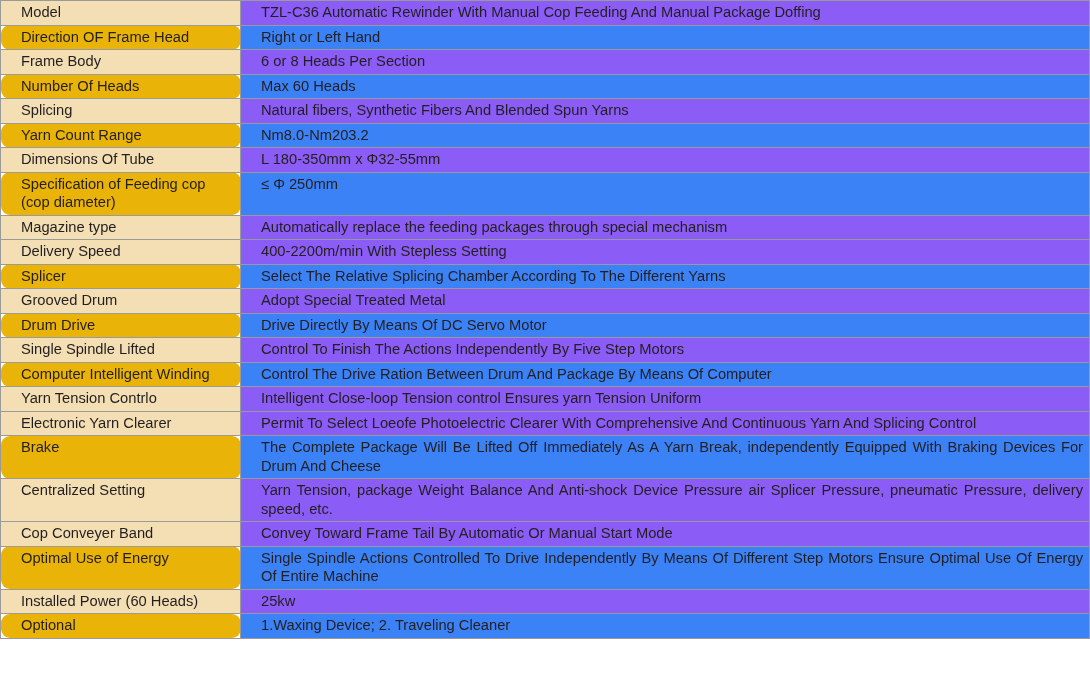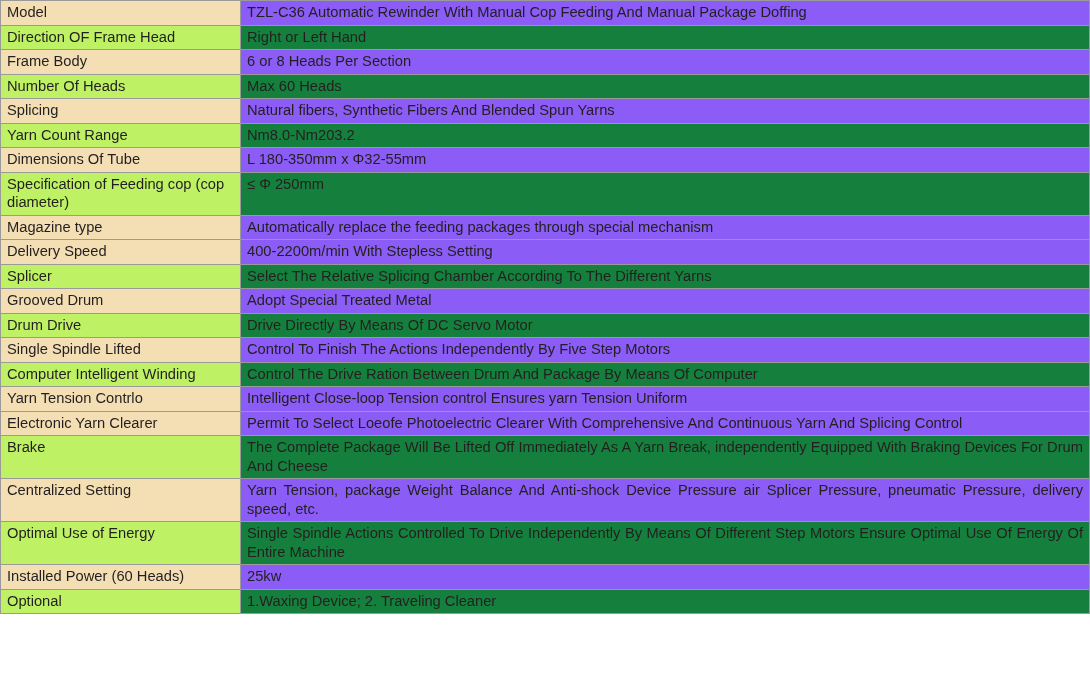--- a/index.html
+++ b/index.html
@@ -15,39 +15,40 @@
     overflow: hidden;
   }
   table.spec {
     border-collapse: collapse;
     width: 1090px;
     table-layout: fixed;
     border: 1px solid #9a9a9a;
   }
   table.spec td {
     border: 1px solid #9a9a9a;
-    padding: 2px 6px 3px 6px;
+    padding: 2px 6px 3px 20px;
     font-size: 14.7px;
     line-height: 1.26;
     vertical-align: top;
   }
   td.label {
     width: 240px;
     background: #f4dfb4;
     white-space: normal;
   }
   td.value {
     background: #8b5cf6;
     white-space: normal;
   }
   tr.alt td.label {
-    background: #bef264;
+    background: #eab308;
+    border-radius: 9px;
   }
   tr.alt td.value {
-    background: #15803d;
+    background: #3b82f6;
   }
   td.justify {
     text-align: justify;
     text-align-last: left;
     margin-left: 44px;
   }
 </style>
 </head>
 <body>
 
@@ -126,20 +127,24 @@
         <td class="value justify">Permit To Select Loeofe Photoelectric Clearer With Comprehensive And Continuous Yarn And Splicing Control</td>
       </tr>
       <tr class="alt">
         <td class="label">Brake</td>
         <td class="value justify">The Complete Package Will Be Lifted Off Immediately As A Yarn Break, independently Equipped With Braking Devices For Drum And Cheese</td>
       </tr>
       <tr>
         <td class="label">Centralized Setting</td>
         <td class="value justify">Yarn Tension, package Weight Balance And Anti-shock Device Pressure air Splicer Pressure, pneumatic Pressure, delivery speed, etc.</td>
       </tr>
+      <tr>
+        <td class="label">Cop Conveyer Band</td>
+        <td class="value">Convey Toward Frame Tail By Automatic Or Manual Start Mode</td>
+      </tr>
       <tr class="alt">
         <td class="label">Optimal Use of Energy</td>
         <td class="value justify">Single Spindle Actions Controlled To Drive Independently By Means Of Different Step Motors Ensure Optimal Use Of Energy Of Entire Machine</td>
       </tr>
       <tr>
         <td class="label">Installed Power (60 Heads)</td>
         <td class="value">25kw</td>
       </tr>
       <tr class="alt">
         <td class="label">Optional</td>

